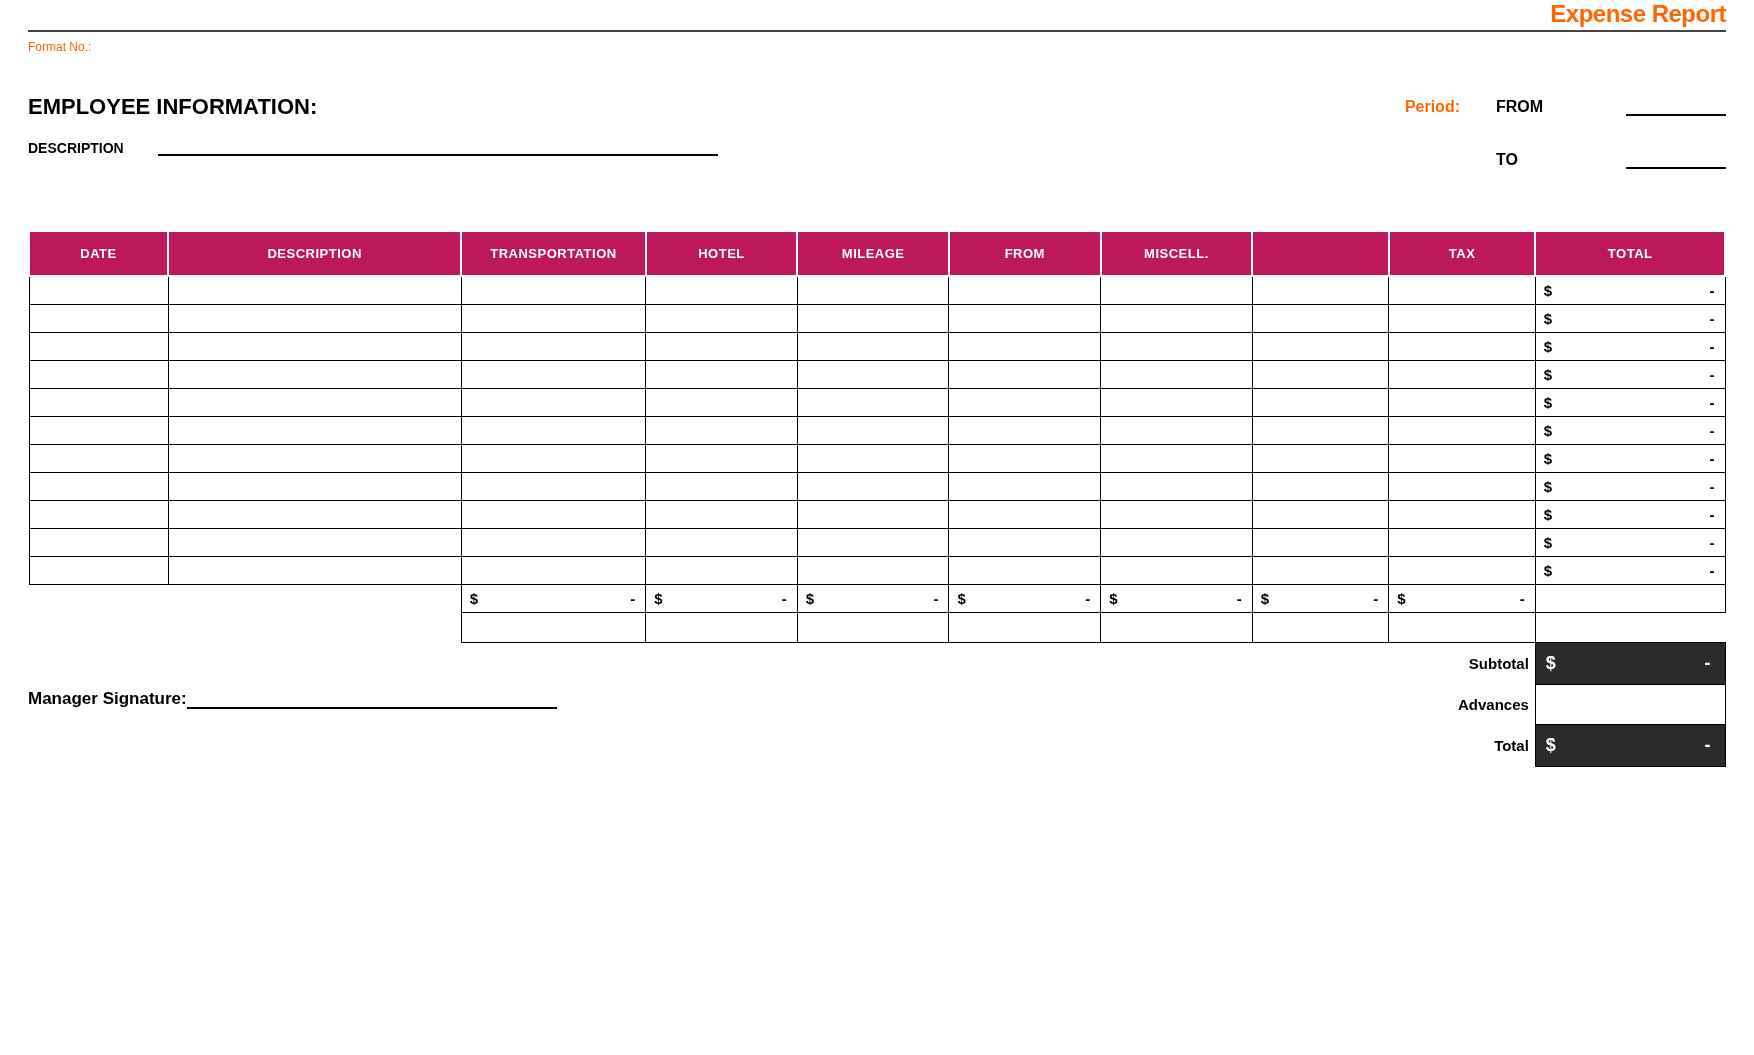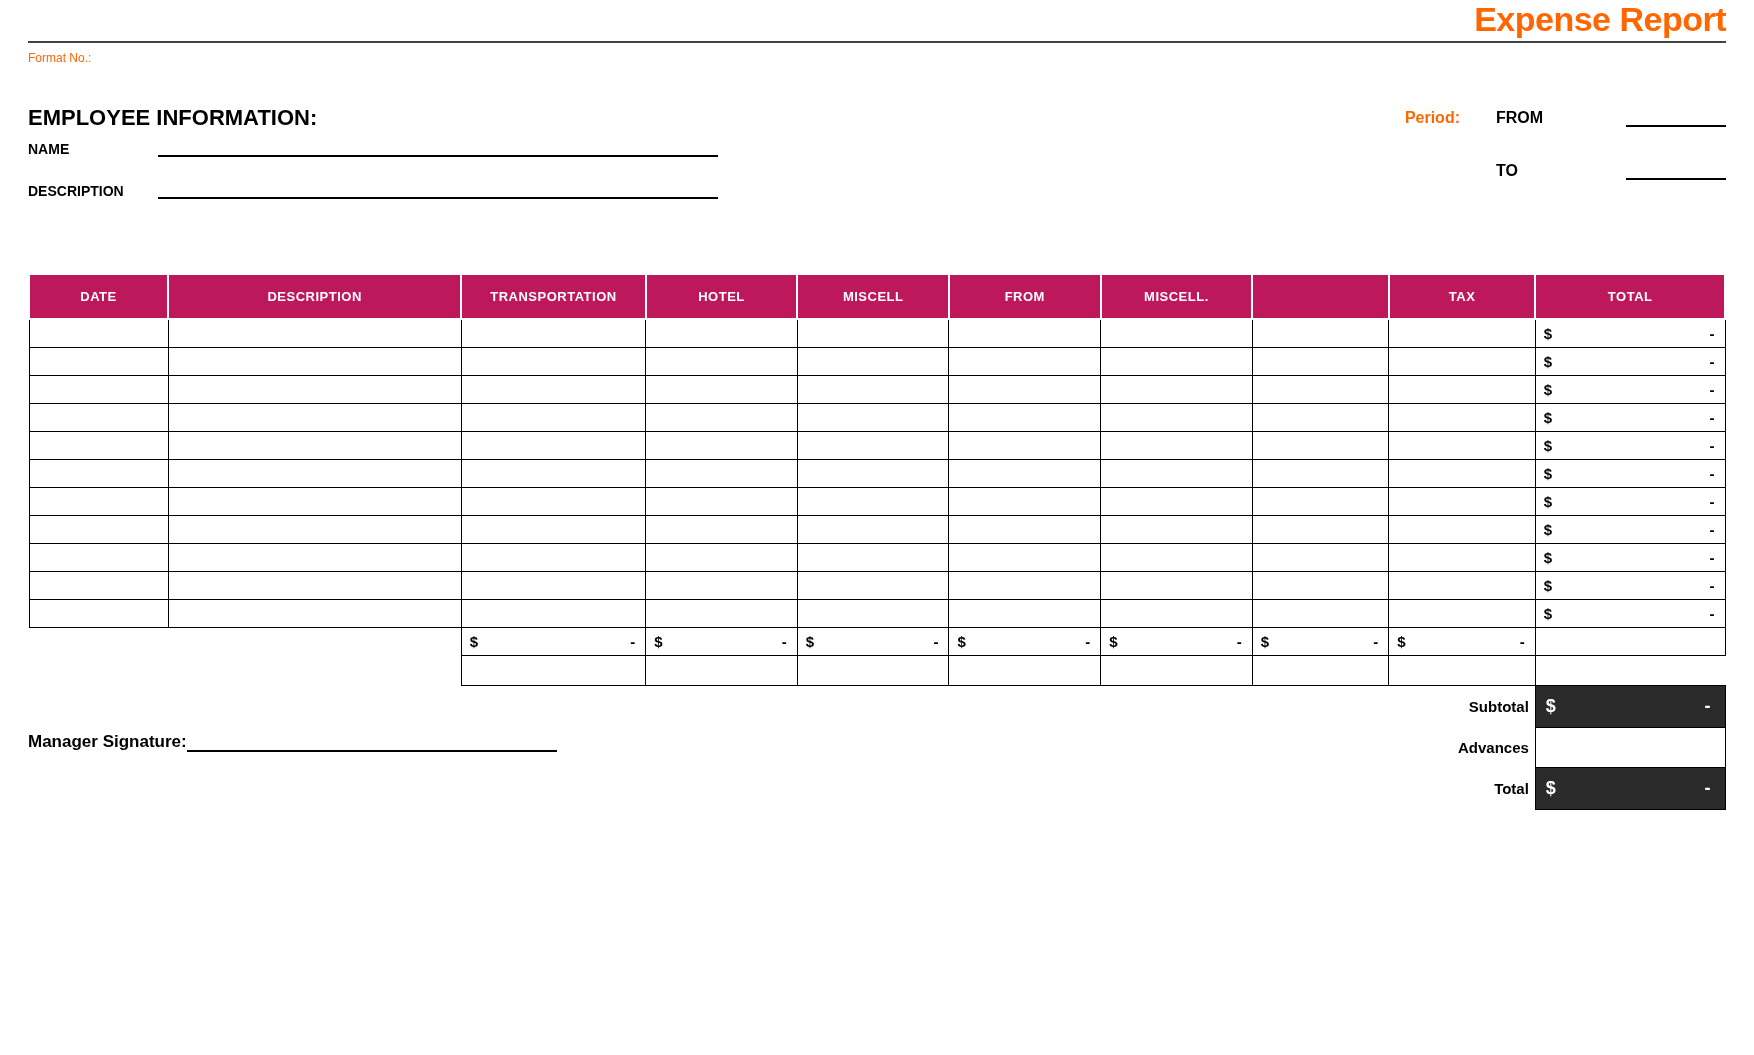--- a/index.html
+++ b/index.html
@@ -18,21 +18,21 @@
   .title-bar {
     display: flex;
     justify-content: flex-end;
     align-items: flex-end;
     border-bottom: 2px solid #444;
     padding: 0 0 2px 0;
     margin-bottom: 8px;
   }
   .title {
     color: #ff6600;
-    font-size: 34px;
+    font-size: 24px;
     font-weight: 900;
     font-family: Tahoma, Arial, sans-serif;
     letter-spacing: -0.5px;
   }
   .format-line {
     color: #ff6600;
     font-size: 12px;
     font-family: Tahoma, Arial, sans-serif;
     margin-bottom: 40px;
   }
@@ -40,21 +40,21 @@
   .info-block {
     display: flex;
     justify-content: space-between;
     margin-bottom: 50px;
   }
   .emp-info {}
   .emp-heading {
     font-size: 22px;
     font-weight: 900;
     font-family: Tahoma, Arial, sans-serif;
-    margin-bottom: 8px;
+    margin-bottom: 18px;
     color: #000;
   }
   .field-row {
     display: flex;
     align-items: flex-end;
     margin-bottom: 24px;
   }
   .field-label {
     font-size: 14px;
     font-weight: 700;
@@ -226,24 +226,20 @@
 <div class="page">
 
   <div class="title-bar">
     <div class="title">Expense Report</div>
   </div>
   <div class="format-line">Format No.:</div>
 
   <div class="info-block">
     <div class="emp-info">
       <div class="emp-heading">EMPLOYEE INFORMATION:</div>
-      <div class="field-row">
-        <div class="field-label">NAME</div>
-        <div class="field-line"></div>
-      </div>
       <div class="field-row">
         <div class="field-label">DESCRIPTION</div>
         <div class="field-line"></div>
       </div>
     </div>
 
     <div class="period-block">
       <div class="period-label">Period:</div>
       <div class="period-cols">
         <div class="period-row">
@@ -270,21 +266,21 @@
         <col class="c-blank">
         <col class="c-tax">
         <col class="c-total">
     </colgroup>
     <thead>
       <tr>
         <th>DATE</th>
         <th>DESCRIPTION</th>
         <th>TRANSPORTATION</th>
         <th>HOTEL</th>
-        <th>MISCELL</th>
+        <th>MILEAGE</th>
         <th>FROM</th>
         <th>MISCELL.</th>
         <th></th>
         <th>TAX</th>
         <th>TOTAL</th>
       </tr>
     </thead>
     <tbody id="tbody">
         <tr>
           <td></td>

